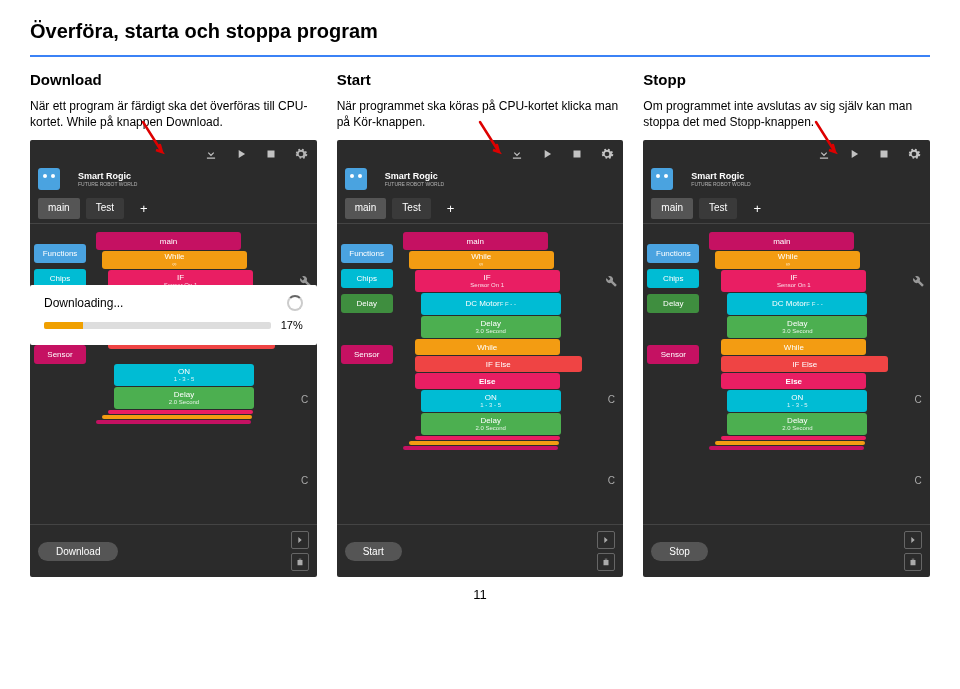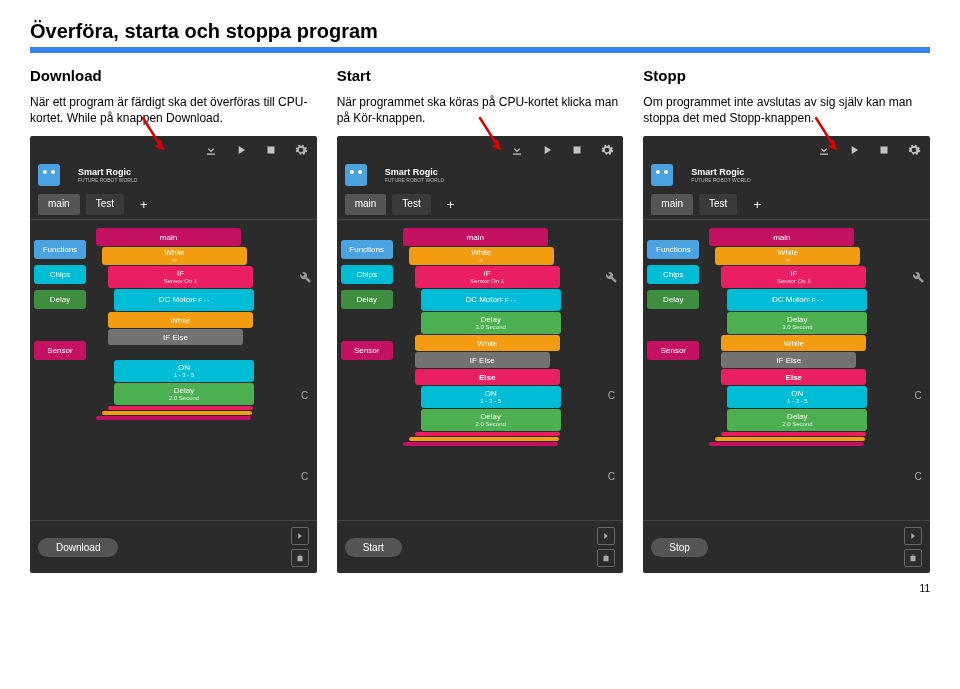--- a/index.html
+++ b/index.html
@@ -1,17 +1,17 @@
 <!DOCTYPE html>
 <html><head>
 <meta charset="utf-8">
 <style>
   * { box-sizing: border-box; margin: 0; padding: 0; }
   body { font-family: Arial, sans-serif; background: #fff; color: #000; width: 960px; padding: 20px 30px; }
-  .page-title { font-size: 20px; font-weight: bold; border-bottom: 6px solid #3b82f6; padding-bottom: 4px; margin-bottom: 14px; }
+  .page-title { font-size: 20px; font-weight: bold; border-bottom: 2px solid #3b82f6; padding-bottom: 12px; margin-bottom: 14px; }
   .columns { display: flex; gap: 20px; }
   .col { flex: 1; }
   .col h3 { font-size: 15px; font-weight: bold; margin-bottom: 10px; }
   .col p { font-size: 12px; line-height: 1.35; margin-bottom: 10px; }
   .app { background: #2b2b2b; color: #fff; font-size: 9px; border-radius: 2px; position: relative; width: 100%; }
   .topbar { display: flex; align-items: center; padding: 6px 8px; gap: 14px; }
   .topbar-spacer { flex: 1; }
   .icon-btn { width: 16px; height: 16px; display: flex; align-items: center; justify-content: center; opacity: 0.85; cursor: pointer; }
   .icon-btn svg { width: 14px; height: 14px; fill: #ddd; }
   .logo-row { display: flex; align-items: center; gap: 18px; padding: 0 8px 4px 8px; }
@@ -38,21 +38,21 @@
   .letterC { font-size: 10px; color: #aaa; }
   .block { border-radius: 3px; padding: 3px 6px; margin-bottom: 1px; font-size: 8px; text-align: center; }
   .blk-main { background: #c51162; width: 145px; height: 18px; display: flex; align-items: center; justify-content: center; }
   .blk-while { background: #f39c12; margin-left: 6px; width: 145px; height: 18px; display: flex; flex-direction: column; align-items: center; justify-content: center; line-height: 1; }
   .blk-while-sub { font-size: 6px; opacity: 0.8; }
   .blk-if { background: #e91e63; margin-left: 12px; width: 145px; height: 22px; display: flex; flex-direction: column; align-items: center; justify-content: center; line-height: 1.1; }
   .blk-if-sub { font-size: 6px; opacity: 0.85; }
   .blk-dcmotor { background: #00bcd4; margin-left: 18px; width: 140px; height: 22px; display: flex; flex-direction: row; align-items: center; justify-content: center; line-height: 1.1; }
   .blk-delay1 { background: #4caf50; margin-left: 18px; width: 140px; height: 22px; display: flex; flex-direction: column; align-items: center; justify-content: center; line-height: 1.1; }
   .blk-while2 { background: #f39c12; margin-left: 12px; width: 145px; height: 16px; display: flex; align-items: center; justify-content: center; }
-  .blk-ifelse { background: #737373; margin-left: 12px; width: 135px; height: 16px; display: flex; align-items: center; justify-content: center; }
+  .blk-ifelse { background: #ef4444; margin-left: 12px; width: 167px; height: 16px; display: flex; align-items: center; justify-content: center; }
   .blk-else { background: #e91e63; margin-left: 12px; width: 145px; height: 16px; display: flex; align-items: center; justify-content: center; font-weight: bold; }
   .blk-on { background: #00bcd4; margin-left: 18px; width: 140px; height: 22px; display: flex; flex-direction: column; align-items: center; justify-content: center; line-height: 1.1; }
   .blk-delay2 { background: #4caf50; margin-left: 18px; width: 140px; height: 22px; display: flex; flex-direction: column; align-items: center; justify-content: center; line-height: 1.1; }
   .tails { position: relative; height: 12px; margin-left: 0; }
   .tail { position: absolute; height: 4px; border-radius: 2px; }
   .tail-pink { background: #e91e63; }
   .tail-orange { background: #f39c12; }
   .tail-magenta { background: #c51162; }
   .bottombar { display: flex; align-items: center; padding: 6px 8px; gap: 14px; border-top: 1px solid #444; }
   .run-btn { background: #555; padding: 4px 18px; border-radius: 10px; font-size: 10px; cursor: pointer; }
@@ -64,21 +64,21 @@
   .dl-row { display: flex; align-items: center; justify-content: space-between; margin-bottom: 8px; }
   .dl-title { font-size: 12px; font-weight: 500; }
   .dl-spinner { width: 16px; height: 16px; border: 2px solid #ccc; border-top-color: #666; border-radius: 50%; }
   .dl-bar-row { display: flex; align-items: center; gap: 10px; }
   .dl-bar { flex: 1; height: 7px; background: #ddd; border-radius: 2px; overflow: hidden; }
   .dl-fill { height: 100%; background: #f0a000; width: 17%; }
   .dl-pct { font-size: 11px; }
   
   .arrow { position: absolute; z-index: 10; }
   .arrow svg { width: 30px; height: 40px; }
-  .page-num { text-align: right; font-size: 10px; margin-top: 10px; }
+  .page-num { text-align: center; font-size: 13px; margin-top: 10px; }
 </style>
 </head>
 <body>
 
 <h1 class="page-title">Överföra, starta och stoppa program</h1>
 
 <div class="columns">
 
   <div class="col">
     <h3>Download</h3>
@@ -187,20 +187,32 @@
               </svg>
             </div>
           <div class="sq-icon">
               <svg viewBox="0 0 24 24">
                 <path d="M6 7h12v13H6zM9 4h6v2H9z"></path>
               </svg>
             </div>
         </div>
       </div>
 
+      <div class="dl-modal">
+        <div class="dl-row">
+          <span class="dl-title">Downloading...</span>
+          <div class="dl-spinner"></div>
+        </div>
+        <div class="dl-bar-row">
+          <div class="dl-bar">
+            <div class="dl-fill" style="width: 17%;"></div>
+          </div>
+          <span class="dl-pct">17%</span>
+        </div>
+      </div>
     </div>
   </div>
 
   <div class="col">
     <h3>Start</h3>
     <p>När programmet ska köras på CPU-kortet klicka man på Kör-knappen.</p>
     <div class="app">
       <div class="arrow" style="top:-20px; left:138px;">
         <svg viewBox="0 0 30 40">
             <path d="M5 2 L24 32 L18 30 L24 32 L22 25" stroke="#d00" stroke-width="2.5" fill="none" stroke-linecap="round"></path>

